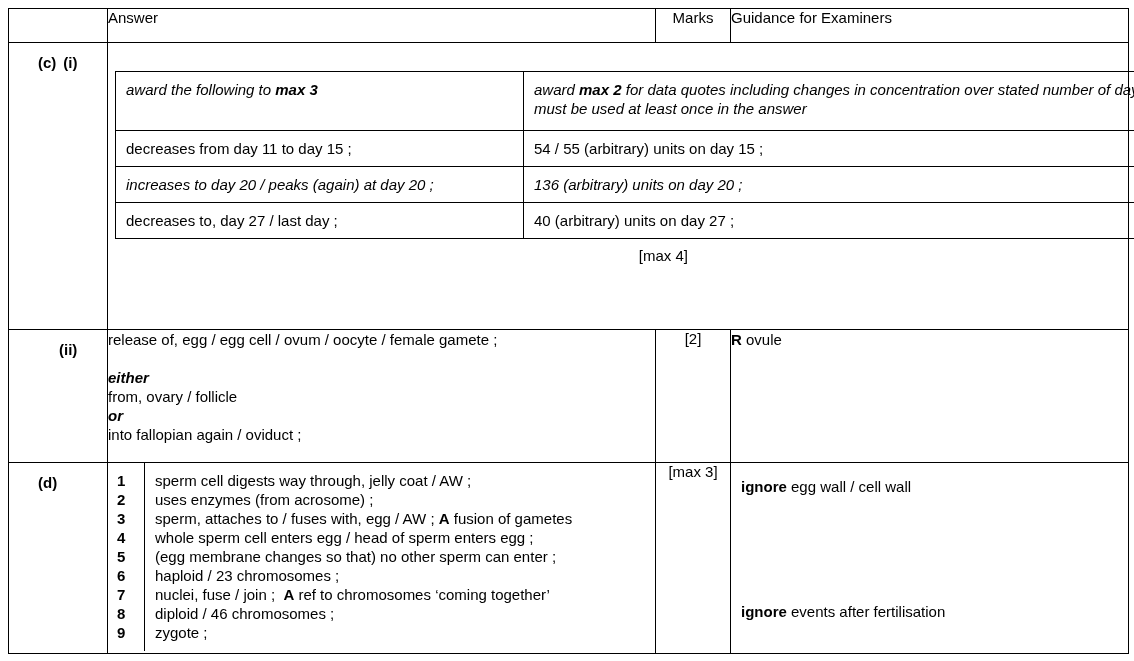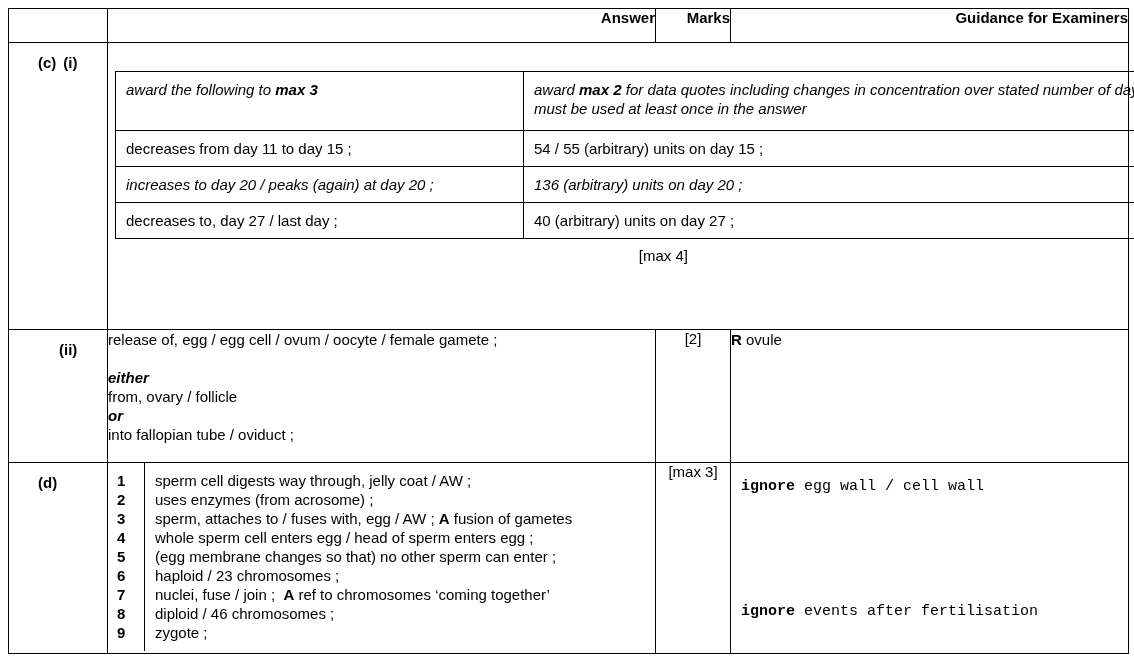--- a/index.html
+++ b/index.html
@@ -24,23 +24,22 @@
   }
   table.main > tbody > tr > td {
     border: 1.5px solid #000000;
     vertical-align: top;
     padding: 0;
   }
 
   
   tr.head-row { height: 34px; }
   tr.head-row > td {
-    font-weight: bold;
+    font-weight: normal;
     vertical-align: middle;
-    text-align: right;
   }
   td.answer-h { padding-left: 9px; }
   td.marks-h  { text-align: center; }
   td.guid-h   { padding-left: 9px; }
 
   
   tr.row-ci  { height: 287px; }
   tr.row-cii { height: 133px; margin-top: 8px; }
   tr.row-d   { height: 191px; }
 
@@ -105,21 +104,20 @@
     line-height: 19px;
   }
   .guid-d {
     height: 188px;
     box-sizing: border-box;
     display: flex;
     flex-direction: column;
     justify-content: space-between;
     padding: 14px 10px 30px 10px;
     line-height: 19px;
-    font-family: Liberation Mono, monospace;
   }
 
   
   span.b { font-weight: bold; }
   span.i { font-style: italic; }
 </style>
 </head>
 <body>
 
 <div class="sheet">
@@ -174,21 +172,21 @@
           <div class="maxnote">[max 4]</div>
         </td>
       </tr>
 
       <tr class="row-cii">
         <td>
           <div class="qlabel">
             <span class="qsub">(ii)</span>
           </div>
         </td>
-        <td class="ans-cell"><span>release of, egg / egg cell / ovum / oocyte / female gamete ;</span><br><br><span class="b i">either</span><br><span>from, ovary / follicle</span><br><span class="b i">or</span><br><span>into fallopian tube / oviduct ;</span></td>
+        <td class="ans-cell"><span>release of, egg / egg cell / ovum / oocyte / female gamete ;</span><br><br><span class="b i">either</span><br><span>from, ovary / follicle</span><br><span class="b i">or</span><br><span>into fallopian again / oviduct ;</span></td>
         <td class="marks-cell">[2]</td>
         <td class="guid-cell"><span class="b">R</span><span> ovule</span></td>
       </tr>
 
       <tr class="row-d">
         <td>
           <div class="qlabel">
             <span class="qmain">(d)</span>
           </div>
         </td>

